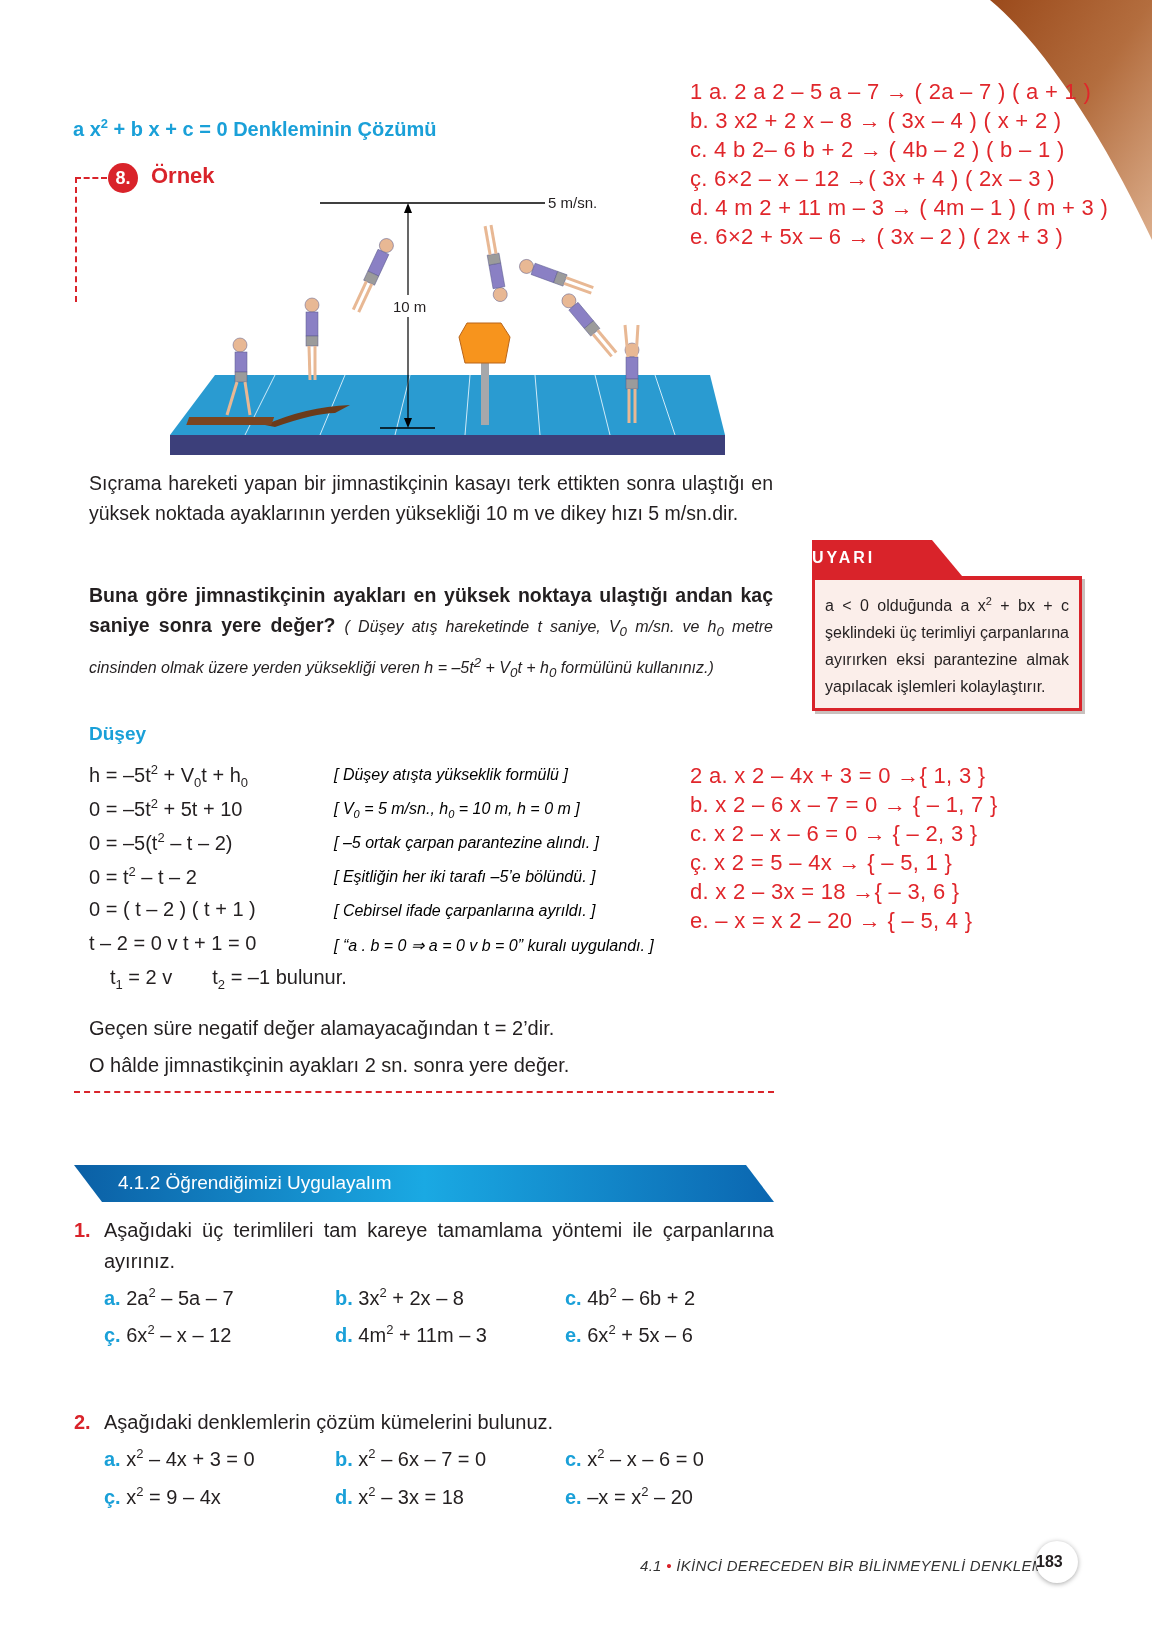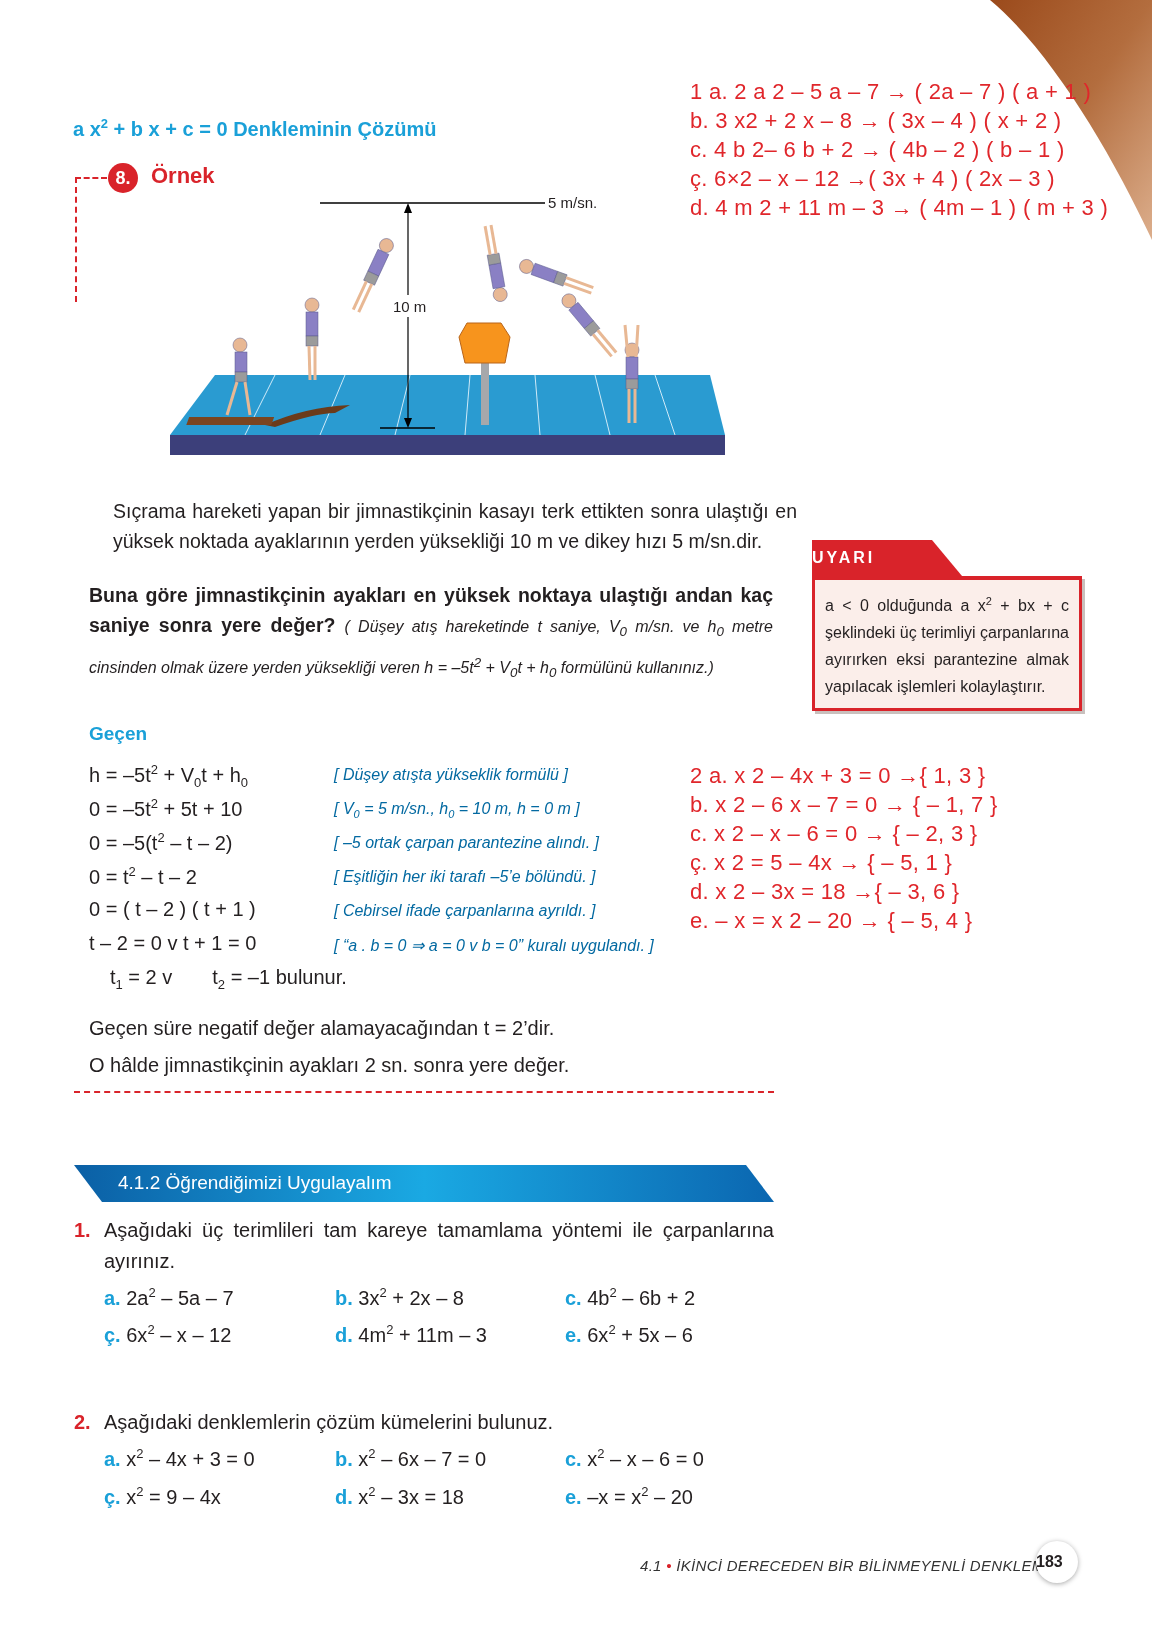--- a/index.html
+++ b/index.html
@@ -28,21 +28,21 @@
   .italic-note { font-style: italic; font-size: 16px; font-weight: normal; }
 
   .warning { left: 812px; top: 540px; width: 270px; }
   .warning-tab { position: relative; width: 120px; height: 36px; background: #d9232a; color: #fff; font-weight: bold; letter-spacing: 3px; font-size: 16px; line-height: 36px; box-sizing: border-box; }
   .warning-tab::after { content: ""; position: absolute; right: -30px; top: 0; border-bottom: 36px solid #d9232a; border-right: 30px solid transparent; }
   .warning-body { background: #fbeeea; border: 3px solid #d9232a; border-top: 4px solid #d9232a; padding: 8px 10px 8px 10px; font-size: 16px; line-height: 27px; text-align: justify; color: #231f20; box-shadow: 3px 3px 0 #c9c0bd; }
 
   .solution-head { left: 89px; top: 723px; color: #1aa0d8; font-weight: bold; font-size: 19px; }
   .eq { left: 89px; font-size: 20px; white-space: nowrap; }
   .eq sup, .eq sub { font-size: 13px; }
-  .why { left: 334px; font-size: 16px; color: #0369a1; font-style: italic; white-space: nowrap; }
+  .why { left: 334px; font-size: 16px; color: #000000; font-style: italic; white-space: nowrap; }
   .why sub { font-size: 11px; }
   .concl { left: 89px; font-size: 20px; }
 
   .dash-bottom { left: 74px; top: 1091px; width: 700px; border-top: 2px dashed #d9232a; }
 
   .banner { left: 74px; top: 1165px; width: 700px; height: 37px;
     background: linear-gradient(90deg, #0b5fa5 0%, #1aa9e3 50%, #0b66b0 100%);
     clip-path: polygon(0 0, 100% 0, 97% 100%, 5% 100%);
     clip-path: polygon(0 0, 96% 0, 100% 100%, 4% 100%);
   }
@@ -71,20 +71,21 @@
   </defs>
   <path d="M0,0 C60,50 120,150 162,240 L162,0 Z" fill="url(#brown)"></path>
 </svg>
 
 <div class="abs note-red" style="left:690px;top:77px;">
   <div>1 a. 2 a 2 – 5 a – 7 → ( 2a – 7 ) ( a + 1 )</div>
   <div>b. 3 x2 + 2 x – 8 → ( 3x – 4 ) ( x + 2 )</div>
   <div>c. 4 b 2– 6 b + 2 → ( 4b – 2 ) ( b – 1 )</div>
   <div>ç. 6×2 – x – 12 →( 3x + 4 ) ( 2x – 3 )</div>
   <div>d. 4 m 2 + 11 m – 3 → ( 4m – 1 ) ( m + 3 )</div>
+  <div>e. 6×2 + 5x – 6 → ( 3x – 2 ) ( 2x + 3 )</div>
 </div>
 
 <div class="abs section-title"><span>a x</span><sup>2</sup><span> + b x + c = 0  Denkleminin Çözümü</span></div>
 
 <div class="abs dash-h"></div>
 <div class="abs dash-v"></div>
 <div class="abs example-badge">8.</div>
 <div class="abs example-label">Örnek</div>
 
 <svg class="abs illustration" viewBox="0 0 560 265">
@@ -158,32 +159,32 @@
     <circle cx="467" cy="155" r="7" fill="#e8b894"></circle>
       <rect x="461" y="162" width="12" height="22"></rect>
       <rect x="461" y="184" width="12" height="10" fill="#9b9b9b"></rect>
       <line x1="464" y1="194" x2="464" y2="228" stroke="#e8b894" stroke-width="3"></line>
       <line x1="470" y1="194" x2="470" y2="228" stroke="#e8b894" stroke-width="3"></line>
       <line x1="463" y1="162" x2="460" y2="130" stroke="#e8b894" stroke-width="3"></line>
       <line x1="471" y1="162" x2="473" y2="130" stroke="#e8b894" stroke-width="3"></line>
   </g>
 </svg>
 
-<div class="abs para" style="top:496px;margin-left:24px;">Sıçrama hareketi yapan bir jimnastikçinin kasayı terk ettikten sonra ulaştığı en yüksek noktada ayaklarının yerden yüksekliği 10 m ve dikey hızı 5 m/sn.dir.</div>
+<div class="abs para" style="top:468px;">Sıçrama hareketi yapan bir jimnastikçinin kasayı terk ettikten sonra ulaştığı en yüksek noktada ayaklarının yerden yüksekliği 10 m ve dikey hızı 5 m/sn.dir.</div>
 <div class="abs para para-bold" style="top:580px;">
   <span>Buna göre jimnastikçinin ayakları en yüksek noktaya ulaştığı andan kaç saniye sonra yere değer?</span>
   <span class="italic-note"><span>( Düşey atış hareketinde  t  saniye,  V</span><sub>0</sub><span> m/sn.  ve  h</span><sub>0</sub><span> metre cinsinden olmak üzere yerden yüksekliği veren  h = –5t</span><sup>2</sup><span> + V</span><sub>0</sub><span>t + h</span><sub>0</sub><span>  formülünü kullanınız.)</span></span>
 </div>
 
 <div class="abs warning">
   <div class="warning-tab">UYARI</div>
   <div class="warning-body"><span>a &lt; 0  olduğunda  a x</span><sup style="font-size:11px">2</sup><span> + bx + c şeklindeki üç terimliyi çarpanlarına ayırırken eksi parantezine almak yapılacak işlemleri kolaylaştırır.</span></div>
 </div>
 
-<div class="abs solution-head">Geçen</div>
+<div class="abs solution-head">Düşey</div>
 
 <div class="abs eq" style="top:762px;"><span>h = –5t</span><sup>2</sup><span> + V</span><sub>0</sub><span>t + h</span><sub>0</sub></div>
 <div class="abs why" style="top:766px;">[ Düşey atışta yükseklik formülü ]</div>
 
 <div class="abs eq" style="top:796px;"><span>0 = –5t</span><sup>2</sup><span> + 5t + 10</span></div>
 <div class="abs why" style="top:800px;"><span>[ V</span><sub>0</sub><span> = 5 m/sn.,  h</span><sub>0</sub><span> = 10 m,  h = 0 m ]</span></div>
 
 <div class="abs eq" style="top:830px;"><span>0 = –5(t</span><sup>2</sup><span> – t – 2)</span></div>
 <div class="abs why" style="top:834px;">[ –5  ortak çarpan parantezine alındı. ]</div>
 

